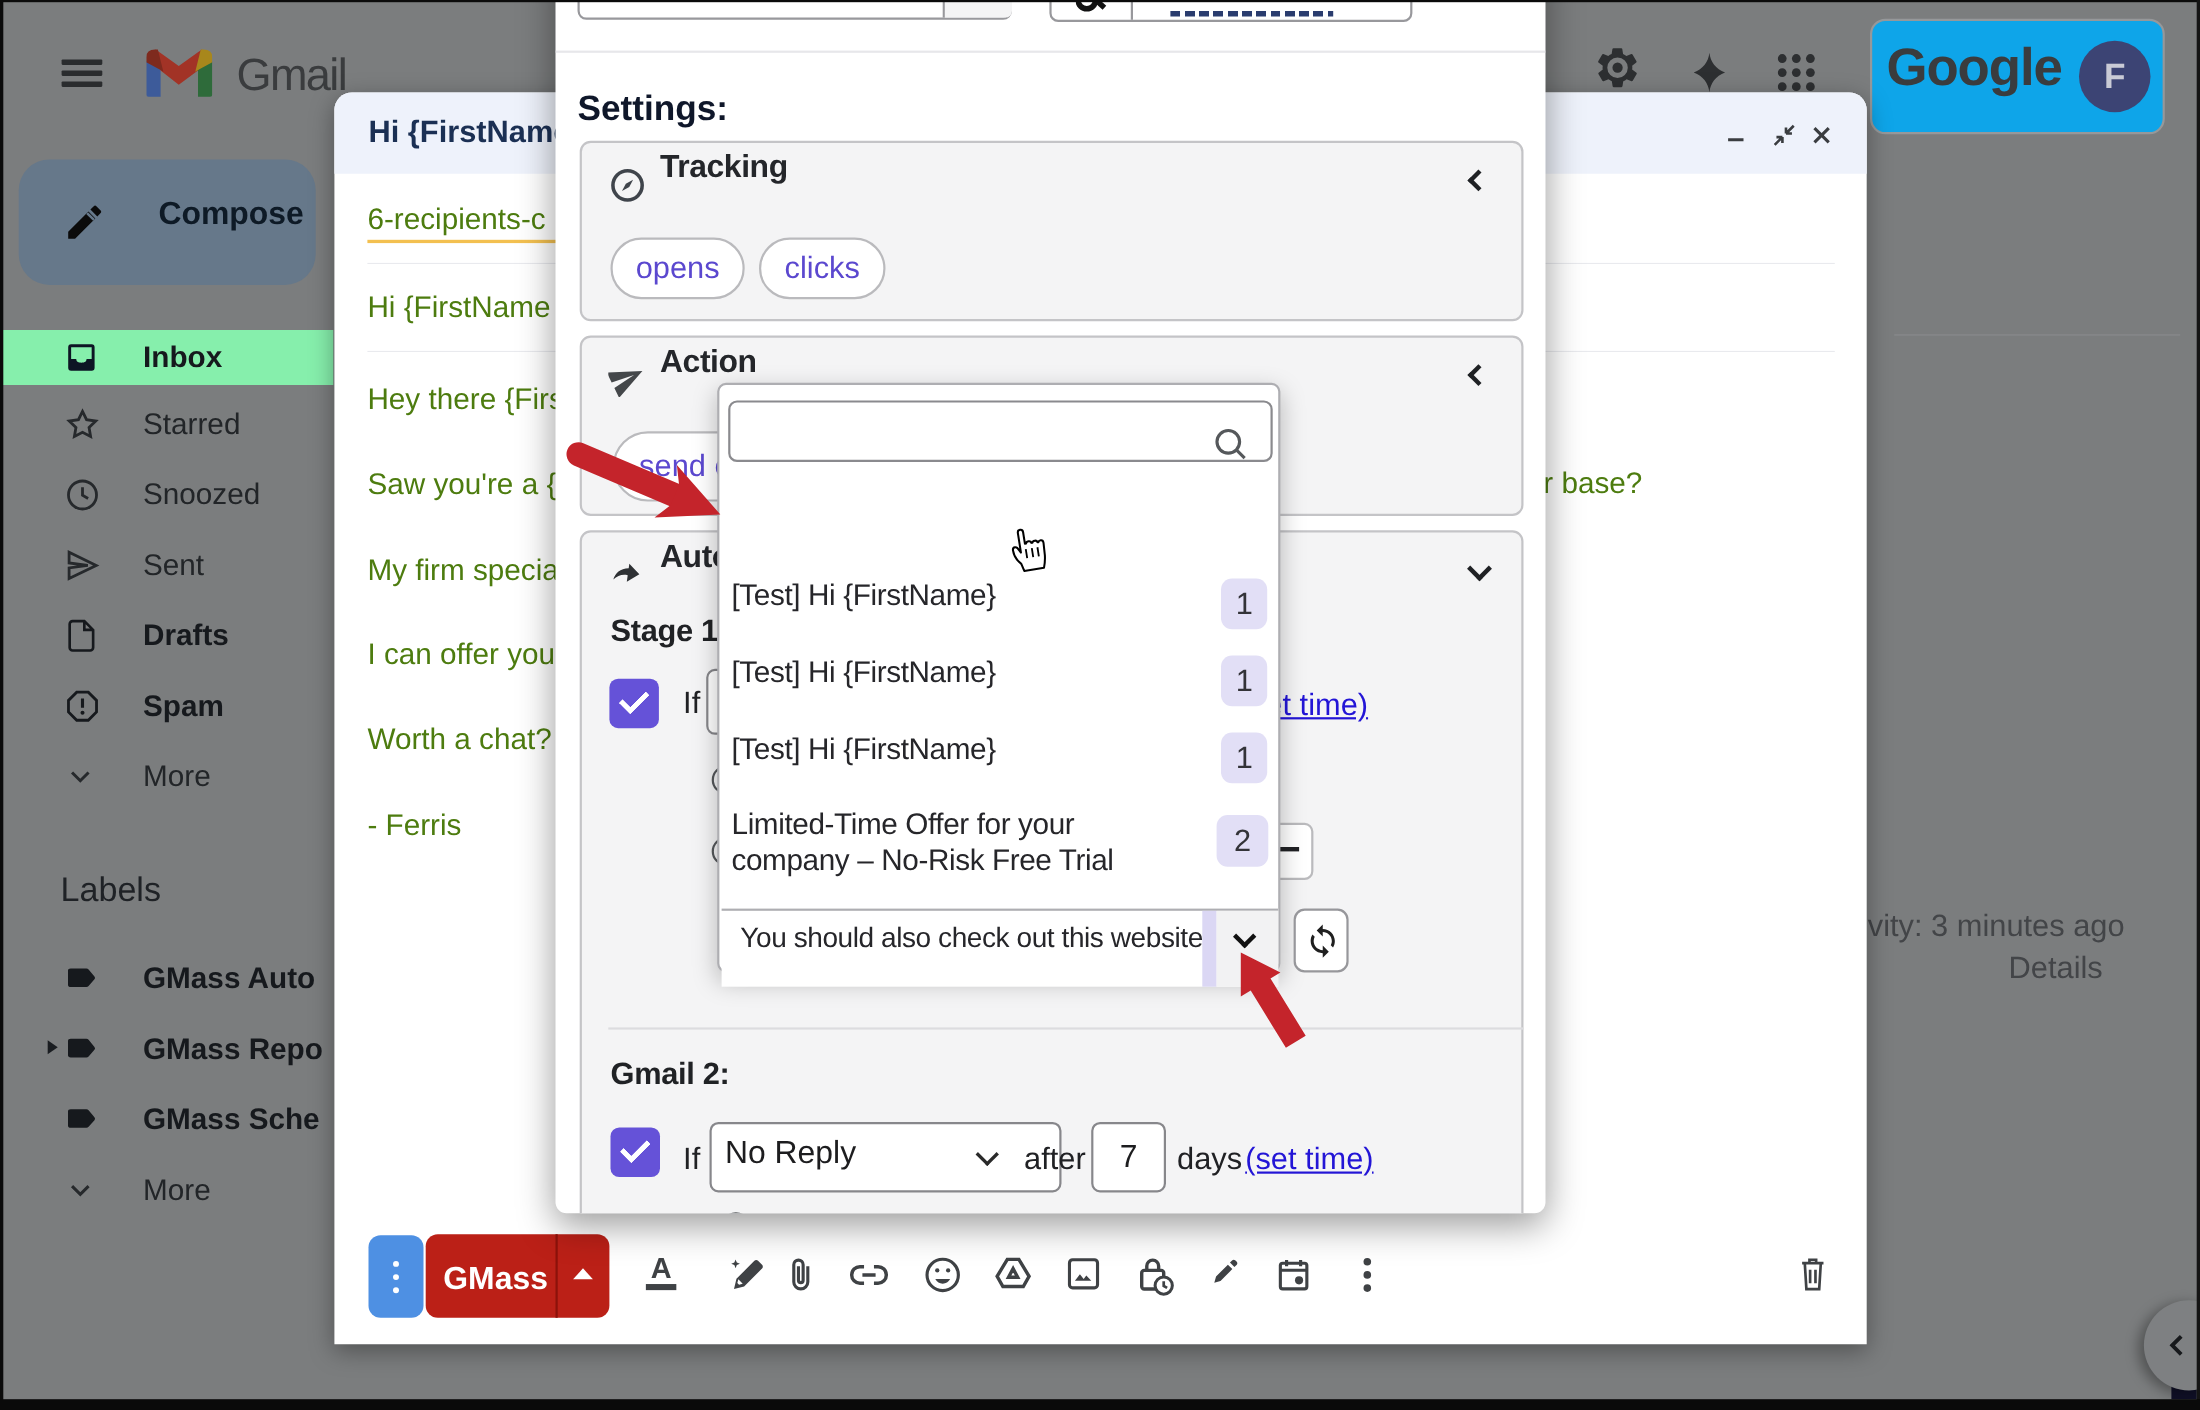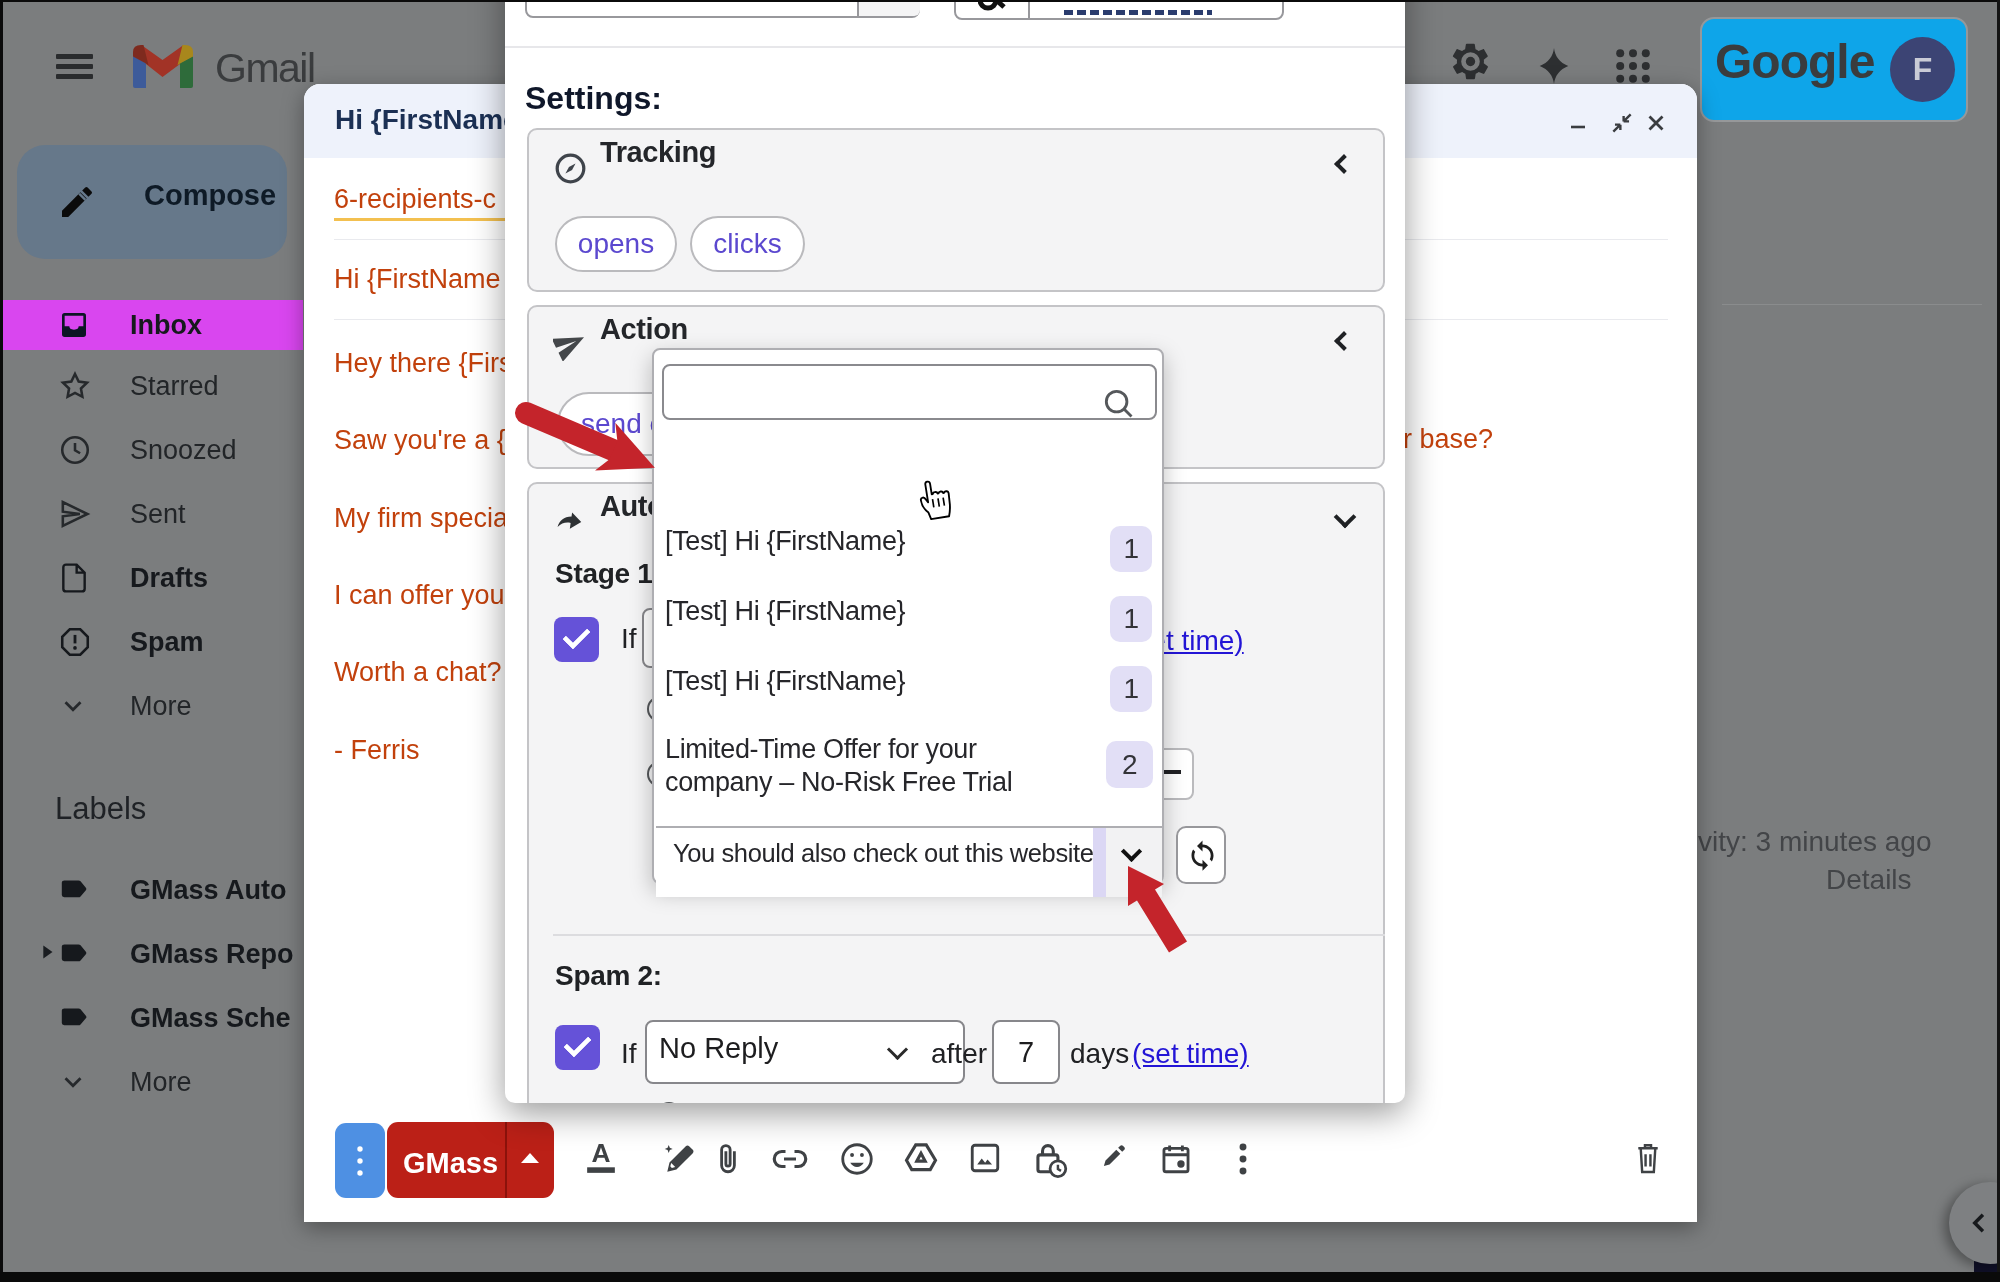--- a/index.html
+++ b/index.html
@@ -7,38 +7,38 @@
 body { font-family:"Liberation Sans", sans-serif; position:relative; background:#7b7d7e; }
 .abs { position:absolute; }
 
 #bg { position:absolute; inset:0; background:#7b7d7e; }
 .hbar { position:absolute; left:56px; width:37px; height:5px; background:#2a2c2e; border-radius:1px; }
 .gmailtxt { position:absolute; left:215px; top:45px; font-size:41px; color:#3a3c3e; letter-spacing:-1.5px; }
 .navrow { position:absolute; left:0; width:303px; height:46px; font-size:27px; color:#222528; }
 .navrow .lbl { position:absolute; left:130px; top:50%; transform:translateY(-50%); white-space:nowrap; }
 .navrow.bold .lbl { font-weight:bold; color:#16191d; }
 .navrow svg { position:absolute; left:58px; top:50%; transform:translateY(-50%); }
-#inboxrow { background:#d946ef; }
+#inboxrow { background:#86efac; }
 .labelshdr { position:absolute; left:55px; top:791px; font-size:31px; color:#1f2226; }
 
 #composepill { position:absolute; left:17px; top:145px; width:270px; height:114px; border-radius:28px; background:#66788a; }
 #composepill span { position:absolute; left:127px; top:34px; font-size:29px; font-weight:bold; color:#0e1a26; }
 
 .tr-ico { position:absolute; }
 #googlepill { position:absolute; left:1700px; top:17px; width:268px; height:105px; border-radius:14px; background:#0ea5e9; border:2px solid #96989a;font-weight:bold; }
 #googlepill .g { position:absolute; left:13px; top:15px; font-size:48px; color:#3a3c3e; letter-spacing:-1px; }
 #googlepill .f { position:absolute; left:188px; top:18px; width:65px; height:65px; border-radius:50%; background:#3c4474; color:#c9cbd6; font-size:32px; text-align:center; line-height:65px; }
 #rightdivider { position:absolute; left:1722px; top:304px; width:260px; height:1px; background:#8a8c8d; }
 .dimtext { position:absolute; font-size:28px; color:#434548; white-space:nowrap; }
 #collapsebtn { position:absolute; left:1949px; top:1182px; width:82px; height:82px; border-radius:50%; background:#7e8082; box-shadow:-5px 3px 12px rgba(0,0,0,0.35); }
 
 #compose { position:absolute; left:304px; top:84px; width:1393px; height:1138px; background:#ffffff; border-radius:16px 16px 0 0; box-shadow:0 6px 22px rgba(0,0,0,0.35); }
 #ctitle { position:absolute; left:0; top:0; width:100%; height:74px; background:#eef2fb; border-radius:16px 16px 0 0; }
 #ctitle .t { position:absolute; left:31px; top:20px; font-size:28px; font-weight:bold; color:#1b3054; }
-.cline { position:absolute; font-size:27px; color:#c2410c; white-space:nowrap; }
+.cline { position:absolute; font-size:27px; color:#4d7c0f; white-space:nowrap; }
 .cdivider { position:absolute; left:30px; width:1334px; height:1px; background:#e9eaee; }
 #subjunder { position:absolute; left:30px; top:134px; width:400px; height:3px; background:#f3c050; }
 
 #bluebtn { position:absolute; left:31px; top:1039px; width:50px; height:75px; border-radius:11px; background:#4e90e3; }
 #redbtn { position:absolute; left:83px; top:1038px; width:167px; height:76px; border-radius:11px; background:#bb2017; }
 #redbtn .txt { position:absolute; left:16px; top:25px; font-size:29px; font-weight:bold; color:#fff; letter-spacing:0px; }
 #redbtn .div { position:absolute; left:118px; top:0; width:2px; height:100%; background:#8c120b; }
 #redbtn .tri { position:absolute; left:134px; top:31px; width:0; height:0; border-left:9px solid transparent; border-right:9px solid transparent; border-bottom:10px solid #ffffff; }
 .tbico { position:absolute; top:1057px; }
 
@@ -355,21 +355,21 @@
 <div class="stage" style="top:74px">Stage 1:</div>
 <div class="cbx" style="left:25px; top:133px;"></div>
 <div class="iftxt" style="left:92px; top:139px;">If</div>
 <div class="selbox" style="left:113px; top:124px; width:280px; height:60px;"></div>
 <div class="lnk" style="left:598px; top:141px;">(set time)</div>
 <div class="selbox" style="left:620px; top:264px; width:45px; height:52px; border-color:#bababd;"></div>
 <div class="abs" style="left:630px; top:286px; width:22px; height:4px; background:#202124;"></div>
 <div class="abs" style="left:118px; top:212px; width:26px; height:26px; border:2px solid #55585b; border-radius:50%;"></div>
 <div class="abs" style="left:118px; top:277px; width:26px; height:26px; border:2px solid #55585b; border-radius:50%;"></div>
 <div class="abs" style="left:24px; top:450px; width:832px; height:2px; background:#dcdcdf;"></div>
-<div class="stage" style="top:476px">Spam 2:</div>
+<div class="stage" style="top:476px">Gmail 2:</div>
 <div class="cbx" style="left:26px; top:541px;"></div>
 <div class="iftxt" style="left:92px; top:554px;">If</div>
 <div class="selbox" style="left:116px; top:536px; width:320px; height:64px;">
 <span class="abs" style="left:12px; top:10px; font-size:29px; color:#1d1d1f;">No Reply</span>
 <div class="abs" style="left:243px; top:20px; width:15px; height:15px; border-left:3px solid #2a2a2a; border-bottom:3px solid #2a2a2a; transform:rotate(-45deg);"></div>
 </div>
 <div class="iftxt" style="left:402px; top:554px;">after</div>
 <div class="selbox" style="left:463px; top:536px; width:68px; height:64px;">
 <span class="abs" style="left:24px; top:14px; font-size:29px; color:#1d1d1f;">7</span>
 </div>

